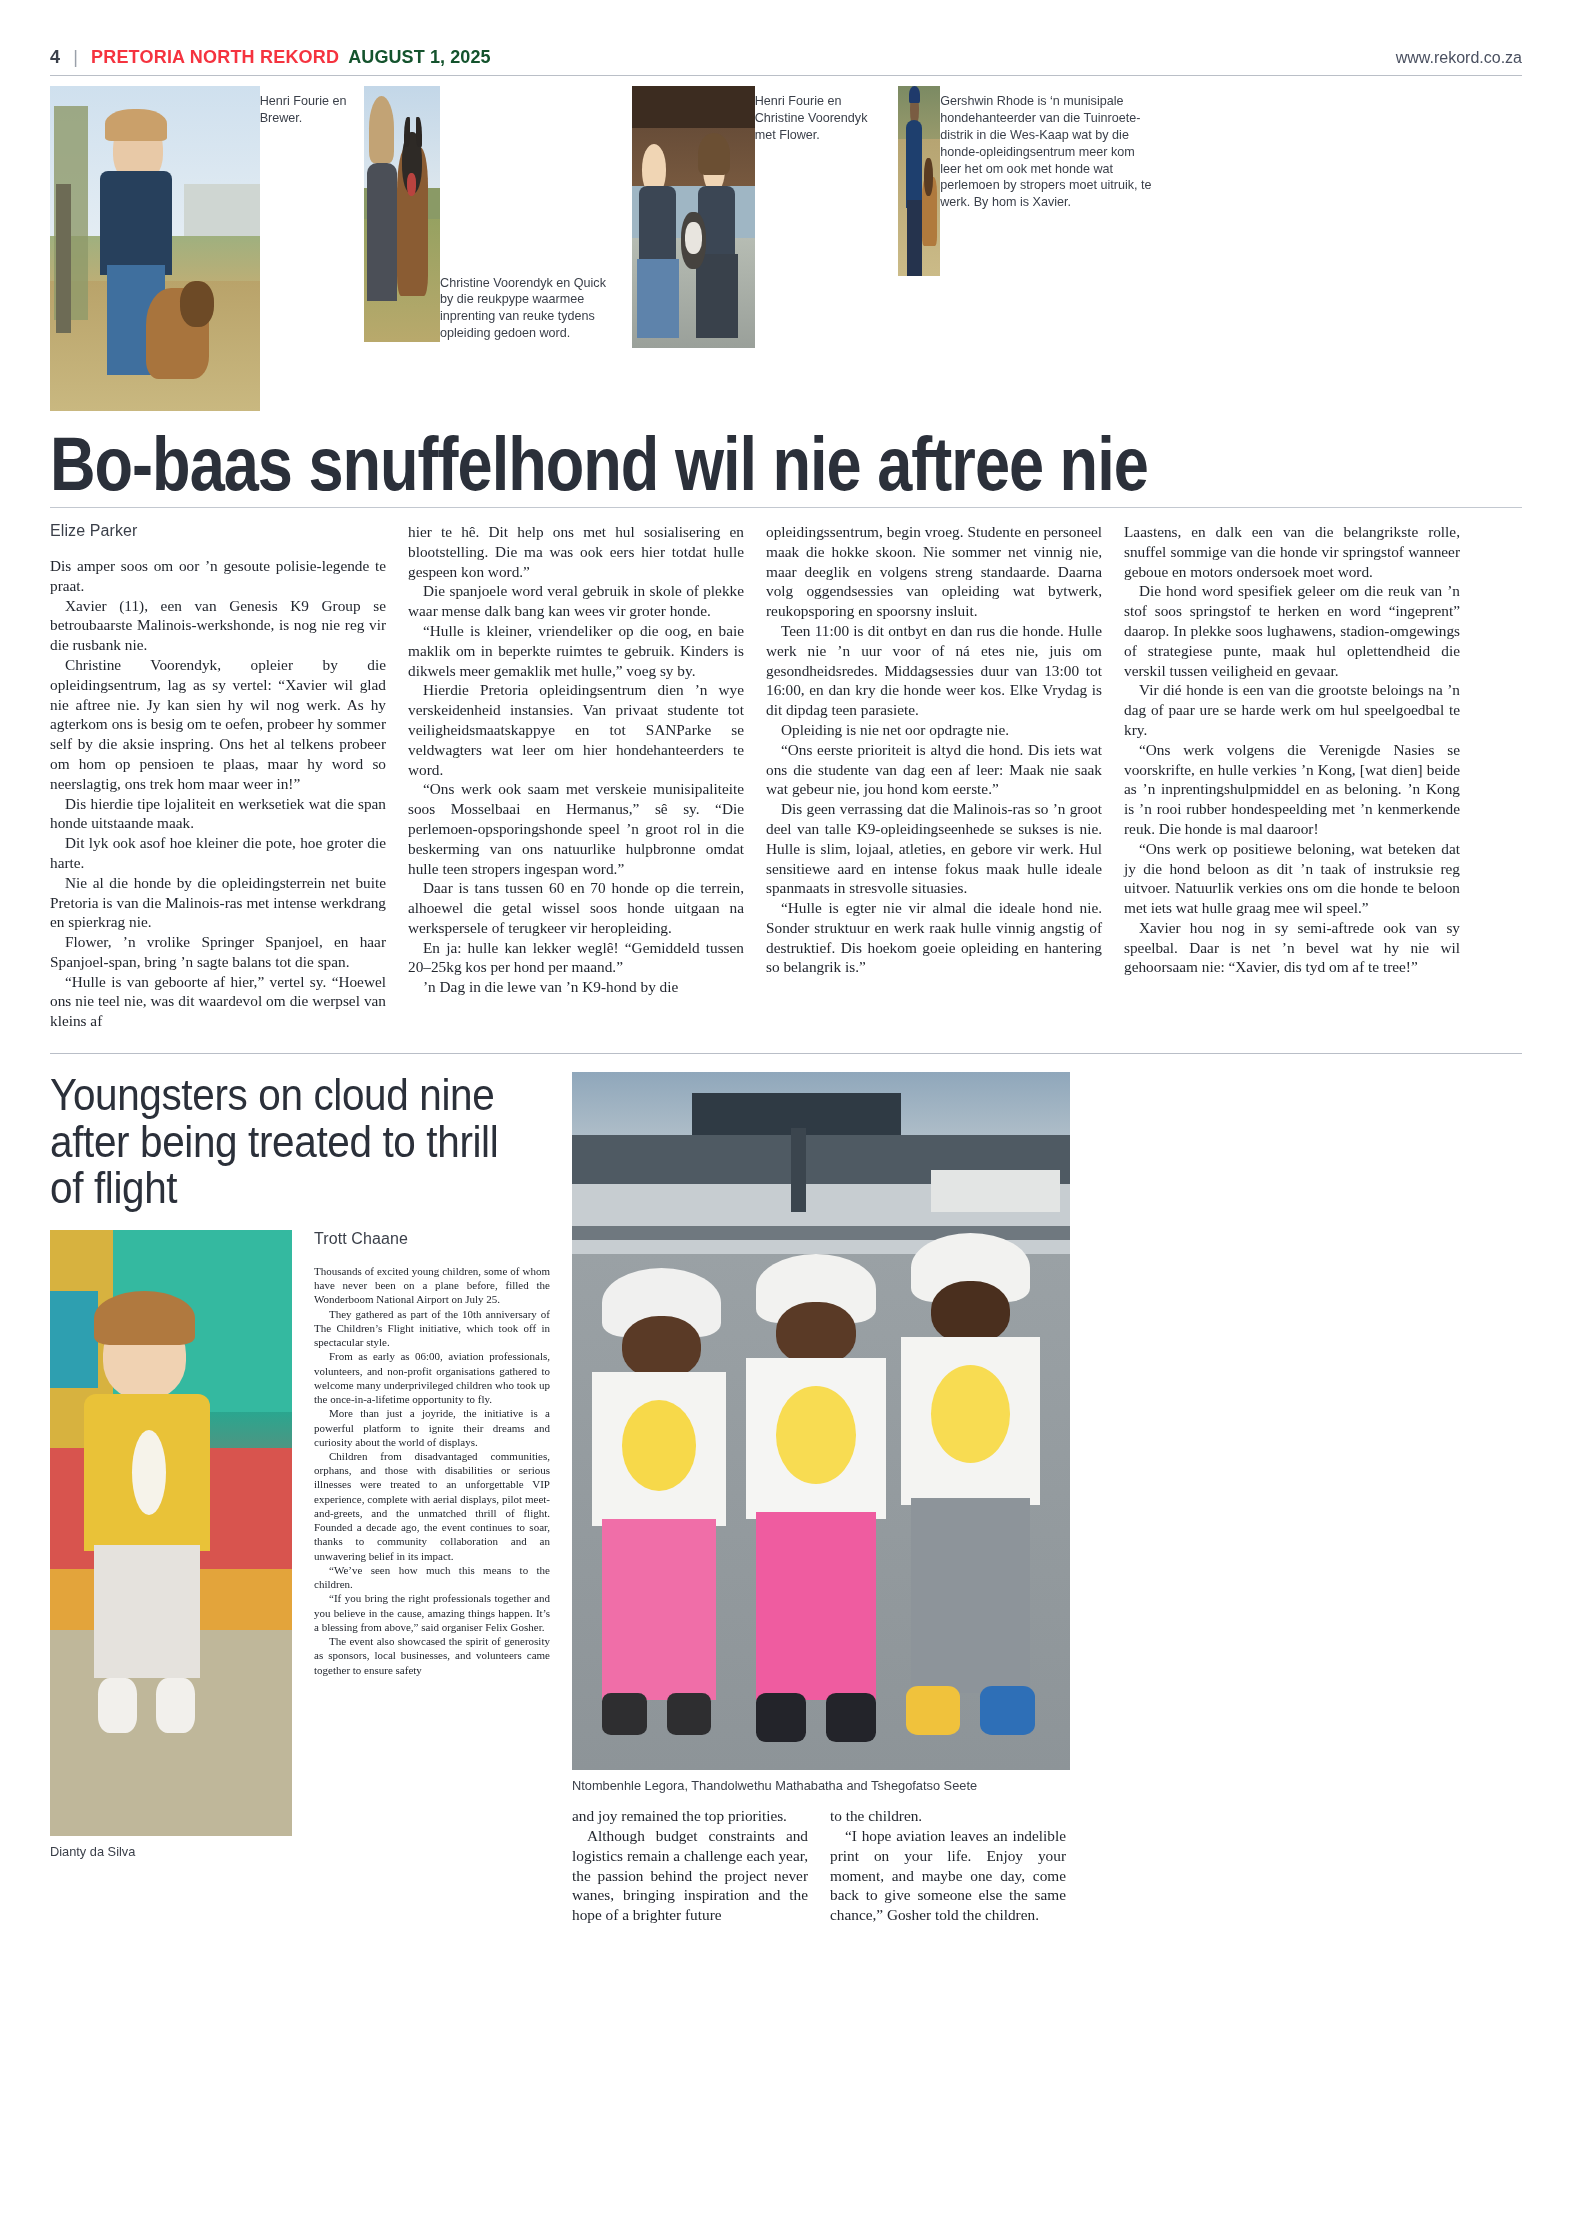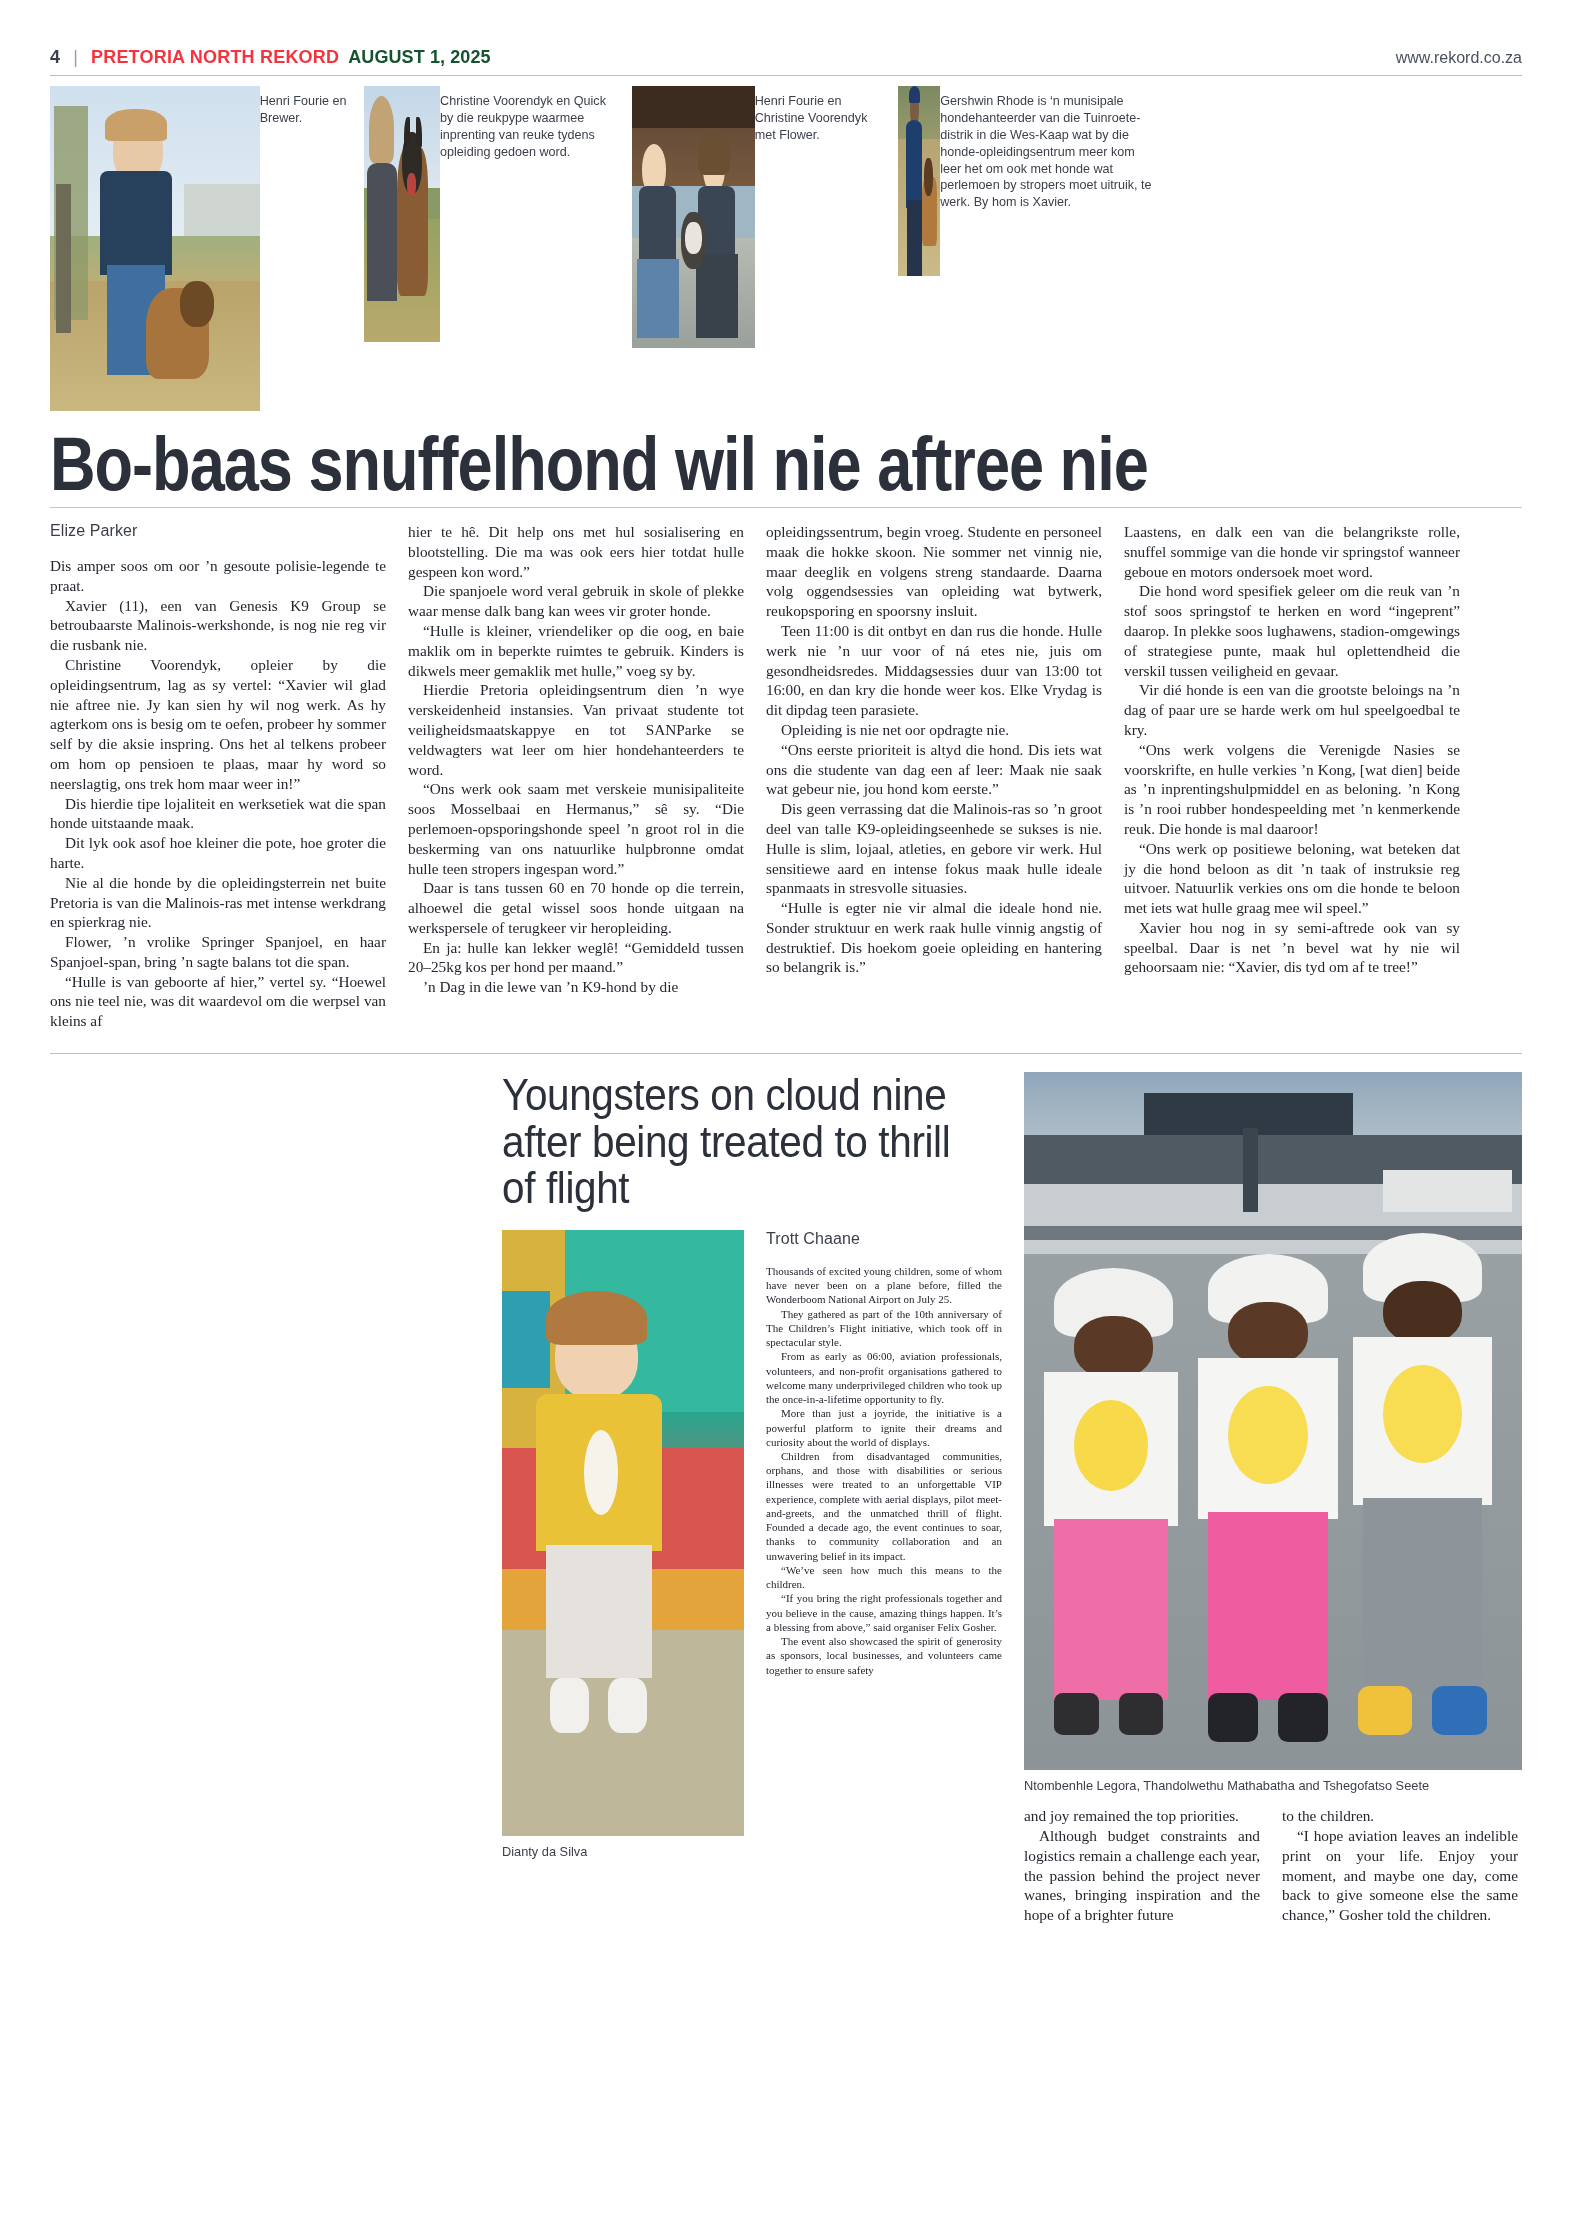--- a/index.html
+++ b/index.html
@@ -24,21 +24,21 @@
   .mast-sep{ font-weight:400; font-size:18px; color:#9aa0aa; margin:0 13px; }
   .mast-pub{ font-weight:700; font-size:18px; color:#f5333f; letter-spacing:.2px; }
   .mast-date{ font-weight:700; font-size:18px; color:#14532d; margin-left:9px; letter-spacing:.1px; }
   .mast-url{ font-family:"Liberation Sans", sans-serif; font-size:16px; color:#4a5060; }
   .rule-top{ border:0; border-top:1.5px solid #babfc7; margin:0 0 10px 0; }
 
   
   .strip{ display:flex; gap:12px; align-items:flex-start; }
   .ph-col{ display:flex; flex-direction:row; }
   .ph-col.c1{ width:302px; }
-  .ph-col.c2{ width:256px; }
+  .ph-col.c2{ width:256px;align-items:flex-end; }
   .ph-col.c3{ width:254px; }
   .ph-col.c4{ width:256px; }
   .photo{ width:100%; position:relative; overflow:hidden; background:#b9c4cc; }
   .cap{
     font-family:"Liberation Sans", sans-serif;
     font-size:12.6px; line-height:1.34; color:#3a3f49;
     margin-top:7px;
   }
 
   
@@ -79,21 +79,21 @@
     text-indent:0;
     hyphens:auto;
   }
   .col p + p{ text-indent:15px; }
   .col p.noind{ text-indent:0; }
 
   
   .rule-mid{ border:0; border-top:1.4px solid #b9bec7; margin:22px 0 18px 0; }
 
   
-  .story2{ display:flex; gap:22px;justify-content:flex-end; }
+  .story2{ display:flex; gap:22px; }
   .s2-left{ width:500px; }
   h2.headline2{
     font-family:"Liberation Sans", sans-serif;
     font-weight:400;
     font-size:44px;
     line-height:1.06;
     letter-spacing:-.4px;
     color:#2b303a;
     margin:0 0 18px 0;
     transform:scaleX(0.92);

